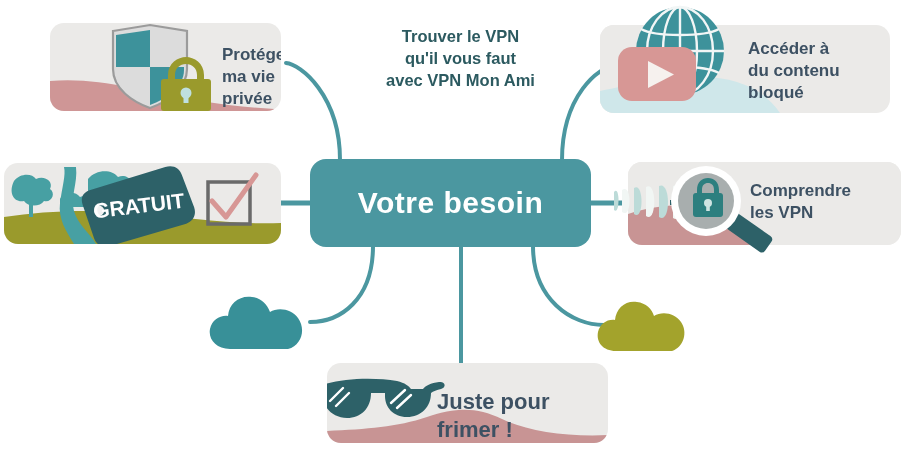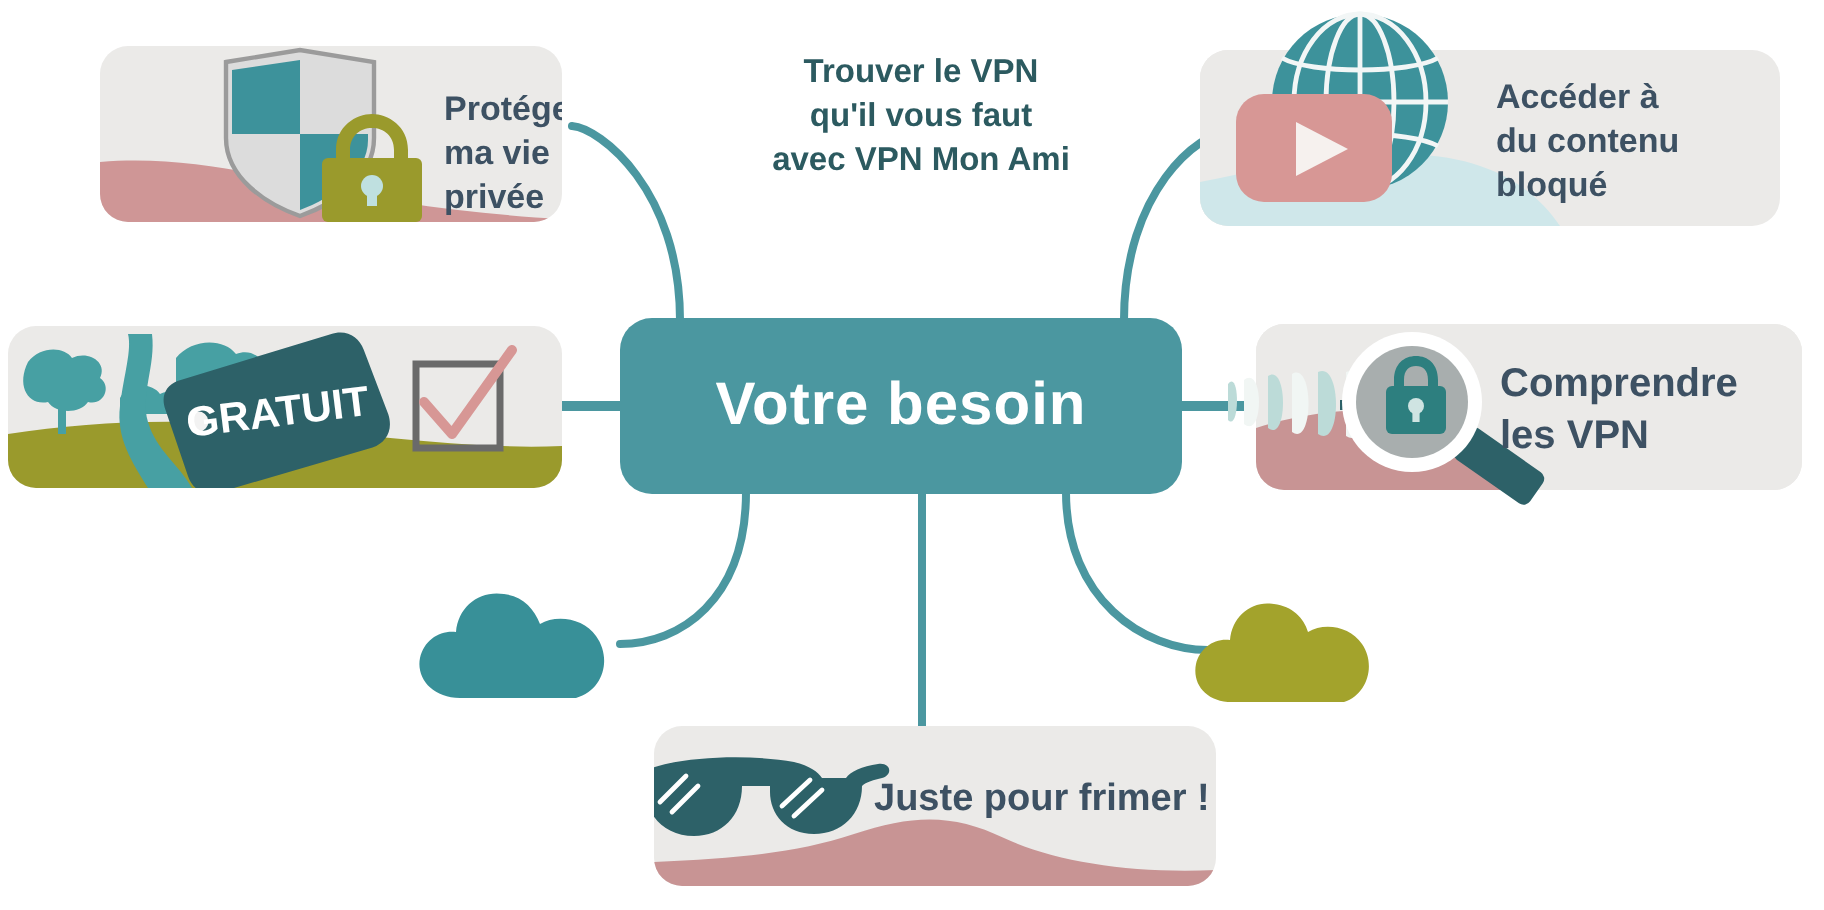--- a/index.html
+++ b/index.html
@@ -51,22 +51,22 @@
 
   
   #card-privacy   { left: 50px;  top: 23px;  width: 231px; height: 88px; }
   #card-blocked   { left: 600px; top: 25px;  width: 254px; height: 88px; }
   #card-free      { left: 4px;   top: 163px; width: 277px; height: 81px; }
   #card-understand{ left: 628px; top: 162px; width: 273px; height: 83px; }
   #card-show      { left: 327px; top: 363px; width: 281px; height: 80px; }
 
   #card-privacy .card-label    { left: 172px; top: 21px; font-size: 17px; }
   #card-blocked .card-label    { left: 148px; top: 13px; font-size: 17px; }
-  #card-understand .card-label { left: 122px; top: 18px; font-size: 20px; }
-  #card-show .card-label       { left: 110px; top: 25px; font-size: 19px; }
+  #card-understand .card-label { left: 122px; top: 18px; font-size: 17px; }
+  #card-show .card-label       { left: 110px; top: 25px; font-size: 22px; }
 
   
   #center-node {
     position: absolute;
     left: 310px; top: 159px;
     width: 281px; height: 88px;
     background: #4b97a0;
     border-radius: 16px;
     display: flex;
     align-items: center;

